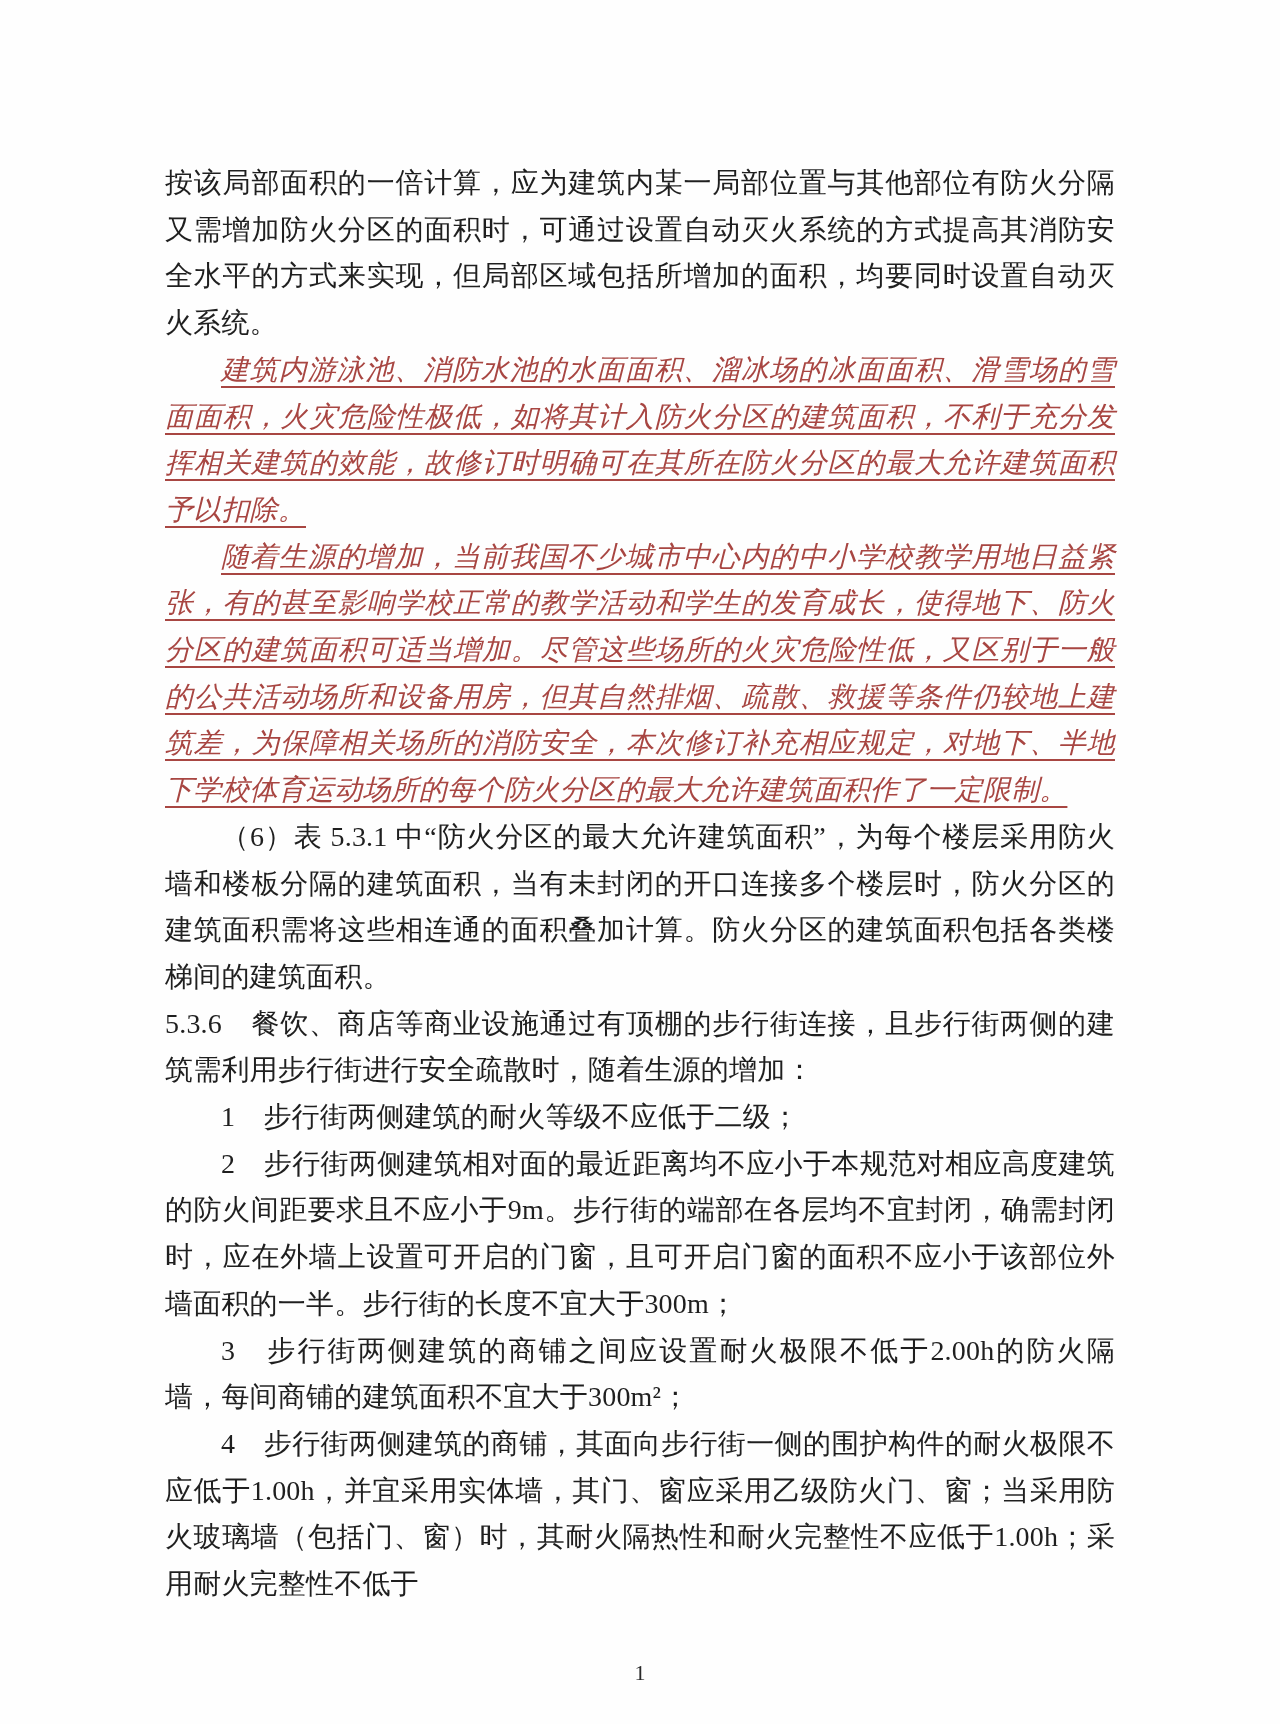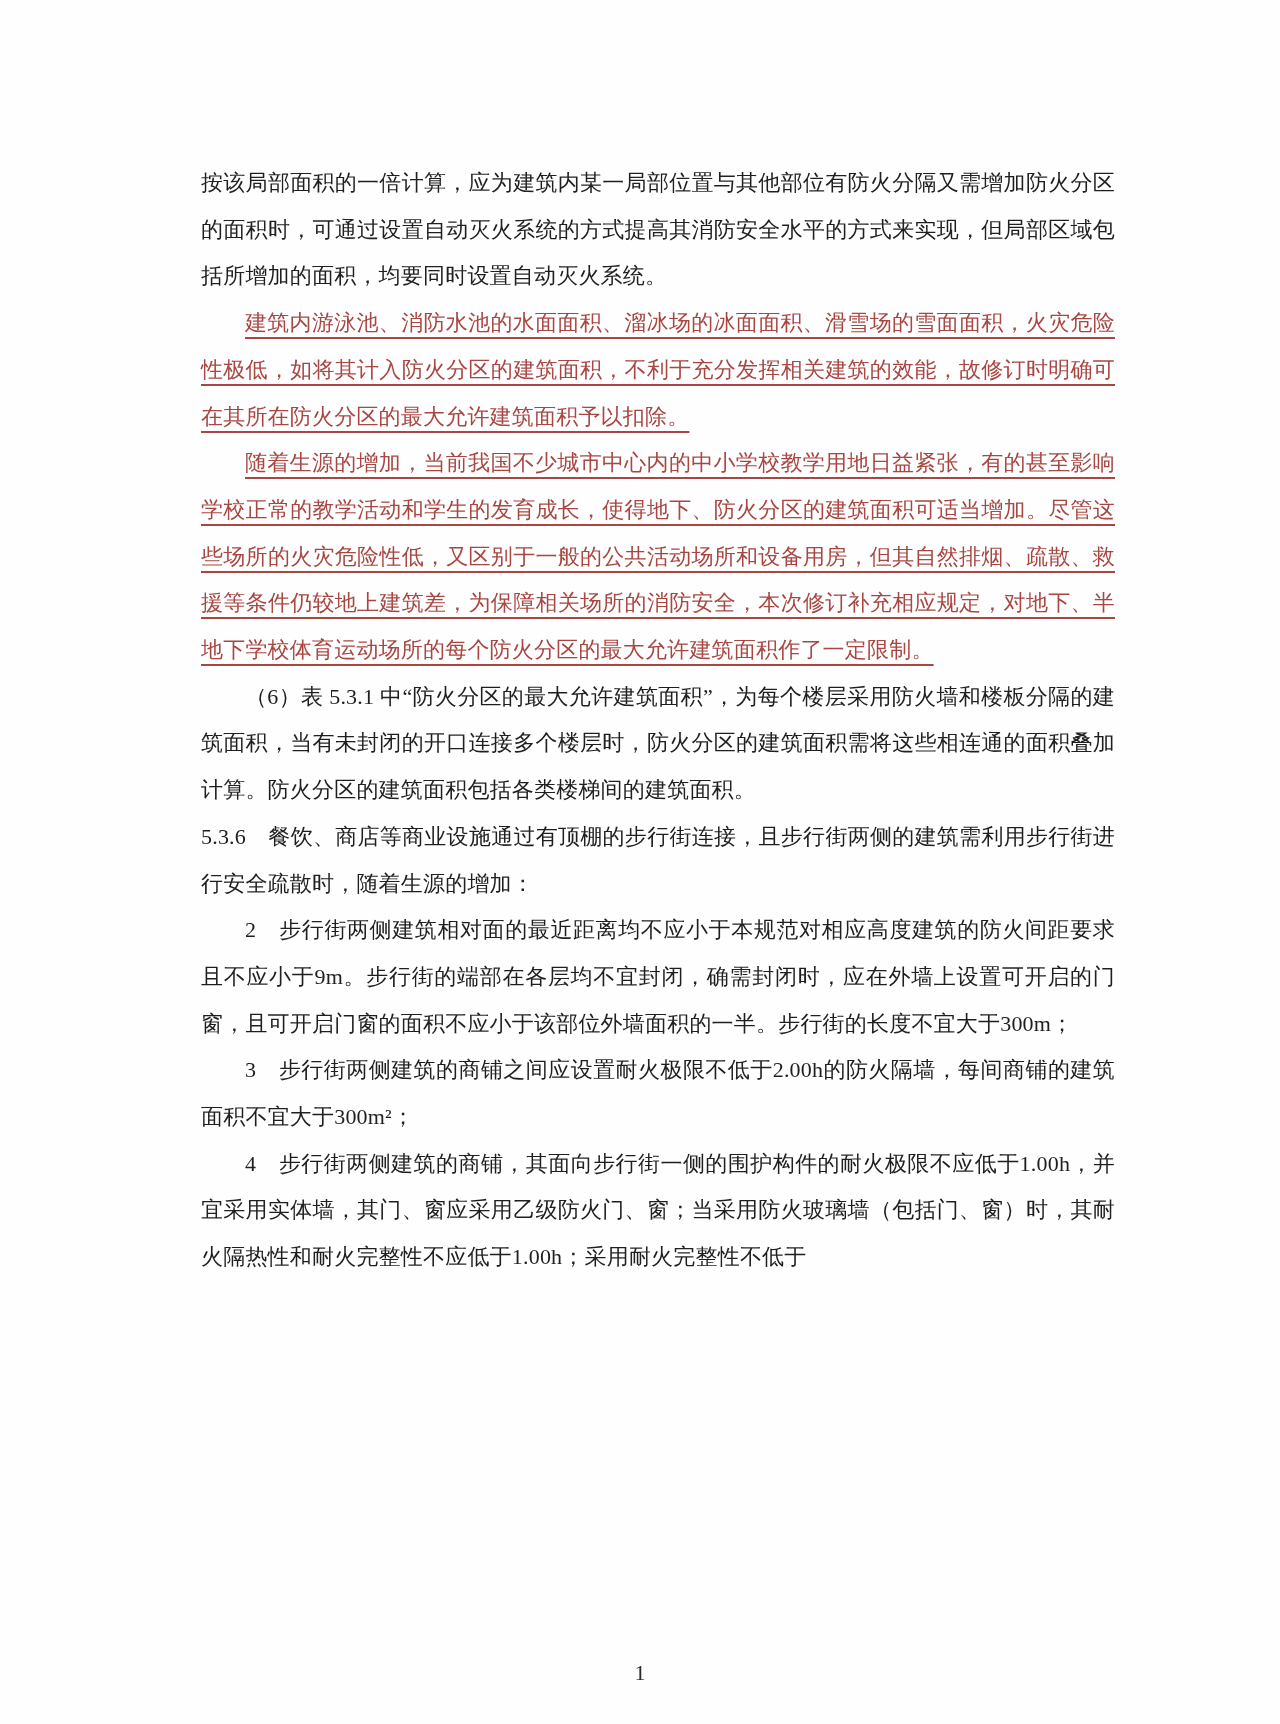--- a/index.html
+++ b/index.html
@@ -21,36 +21,36 @@
     position:relative;
     background:var(--paper);
   }
   .content{
     position:absolute;
     left:165px;
     top:160px;
     width:950px;
   }
   .para{
-    font-size:22px;
+    font-size:28px;
     line-height:46.7px;
     text-align:justify;
     letter-spacing:0.2px;
     color:var(--body-text);
-    margin-left:36px;
   }
   .para.indent{
     text-indent:2em;
   }
   .para.revision{
     color:var(--revision-red);
     text-decoration:underline;
     text-decoration-color:var(--revision-red);
     text-decoration-thickness:2px;
     text-underline-offset:7px;
+    font-style:italic;
   }
   .footer{
     position:absolute;
     left:0;
     bottom:38px;
     width:1280px;
     text-align:center;
   }
   .page-number{
     font-size:22px;
@@ -69,20 +69,21 @@
 
     <p class="para indent revision">建筑内游泳池、消防水池的水面面积、溜冰场的冰面面积、滑雪场的雪面面积，火灾危险性极低，如将其计入防火分区的建筑面积，不利于充分发挥相关建筑的效能，故修订时明确可在其所在防火分区的最大允许建筑面积予以扣除。</p>
 
     <p class="para indent revision">随着生源的增加，当前我国不少城市中心内的中小学校教学用地日益紧张，有的甚至影响学校正常的教学活动和学生的发育成长，使得地下、防火分区的建筑面积可适当增加。尽管这些场所的火灾危险性低，又区别于一般的公共活动场所和设备用房，但其自然排烟、疏散、救援等条件仍较地上建筑差，为保障相关场所的消防安全，本次修订补充相应规定，对地下、半地下学校体育运动场所的每个防火分区的最大允许建筑面积作了一定限制。</p>
 
 
     <p class="para indent">（6）表 5.3.1 中“防火分区的最大允许建筑面积”，为每个楼层采用防火墙和楼板分隔的建筑面积，当有未封闭的开口连接多个楼层时，防火分区的建筑面积需将这些相连通的面积叠加计算。防火分区的建筑面积包括各类楼梯间的建筑面积。</p>
 
     <p class="para">5.3.6　餐饮、商店等商业设施通过有顶棚的步行街连接，且步行街两侧的建筑需利用步行街进行安全疏散时，随着生源的增加：</p>
 
+    <p class="para indent">1　步行街两侧建筑的耐火等级不应低于二级；</p>
 
     <p class="para indent">2　步行街两侧建筑相对面的最近距离均不应小于本规范对相应高度建筑的防火间距要求且不应小于9m。步行街的端部在各层均不宜封闭，确需封闭时，应在外墙上设置可开启的门窗，且可开启门窗的面积不应小于该部位外墙面积的一半。步行街的长度不宜大于300m；</p>
 
     <p class="para indent">3　步行街两侧建筑的商铺之间应设置耐火极限不低于2.00h的防火隔墙，每间商铺的建筑面积不宜大于300m²；</p>
 
     <p class="para indent">4　步行街两侧建筑的商铺，其面向步行街一侧的围护构件的耐火极限不应低于1.00h，并宜采用实体墙，其门、窗应采用乙级防火门、窗；当采用防火玻璃墙（包括门、窗）时，其耐火隔热性和耐火完整性不应低于1.00h；采用耐火完整性不低于</p>
 
   </main>
 
   <footer class="footer">

